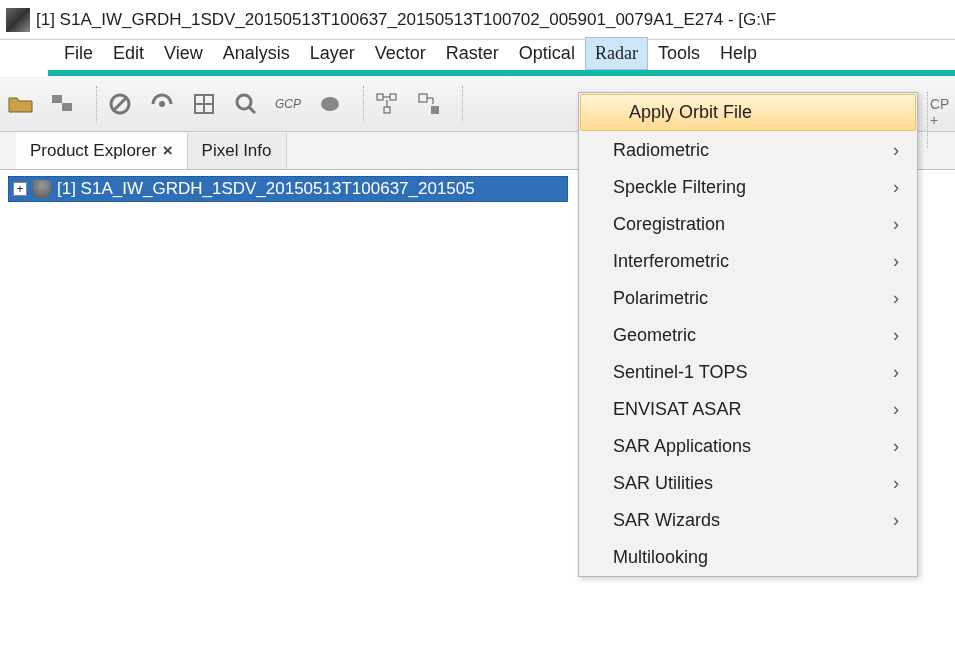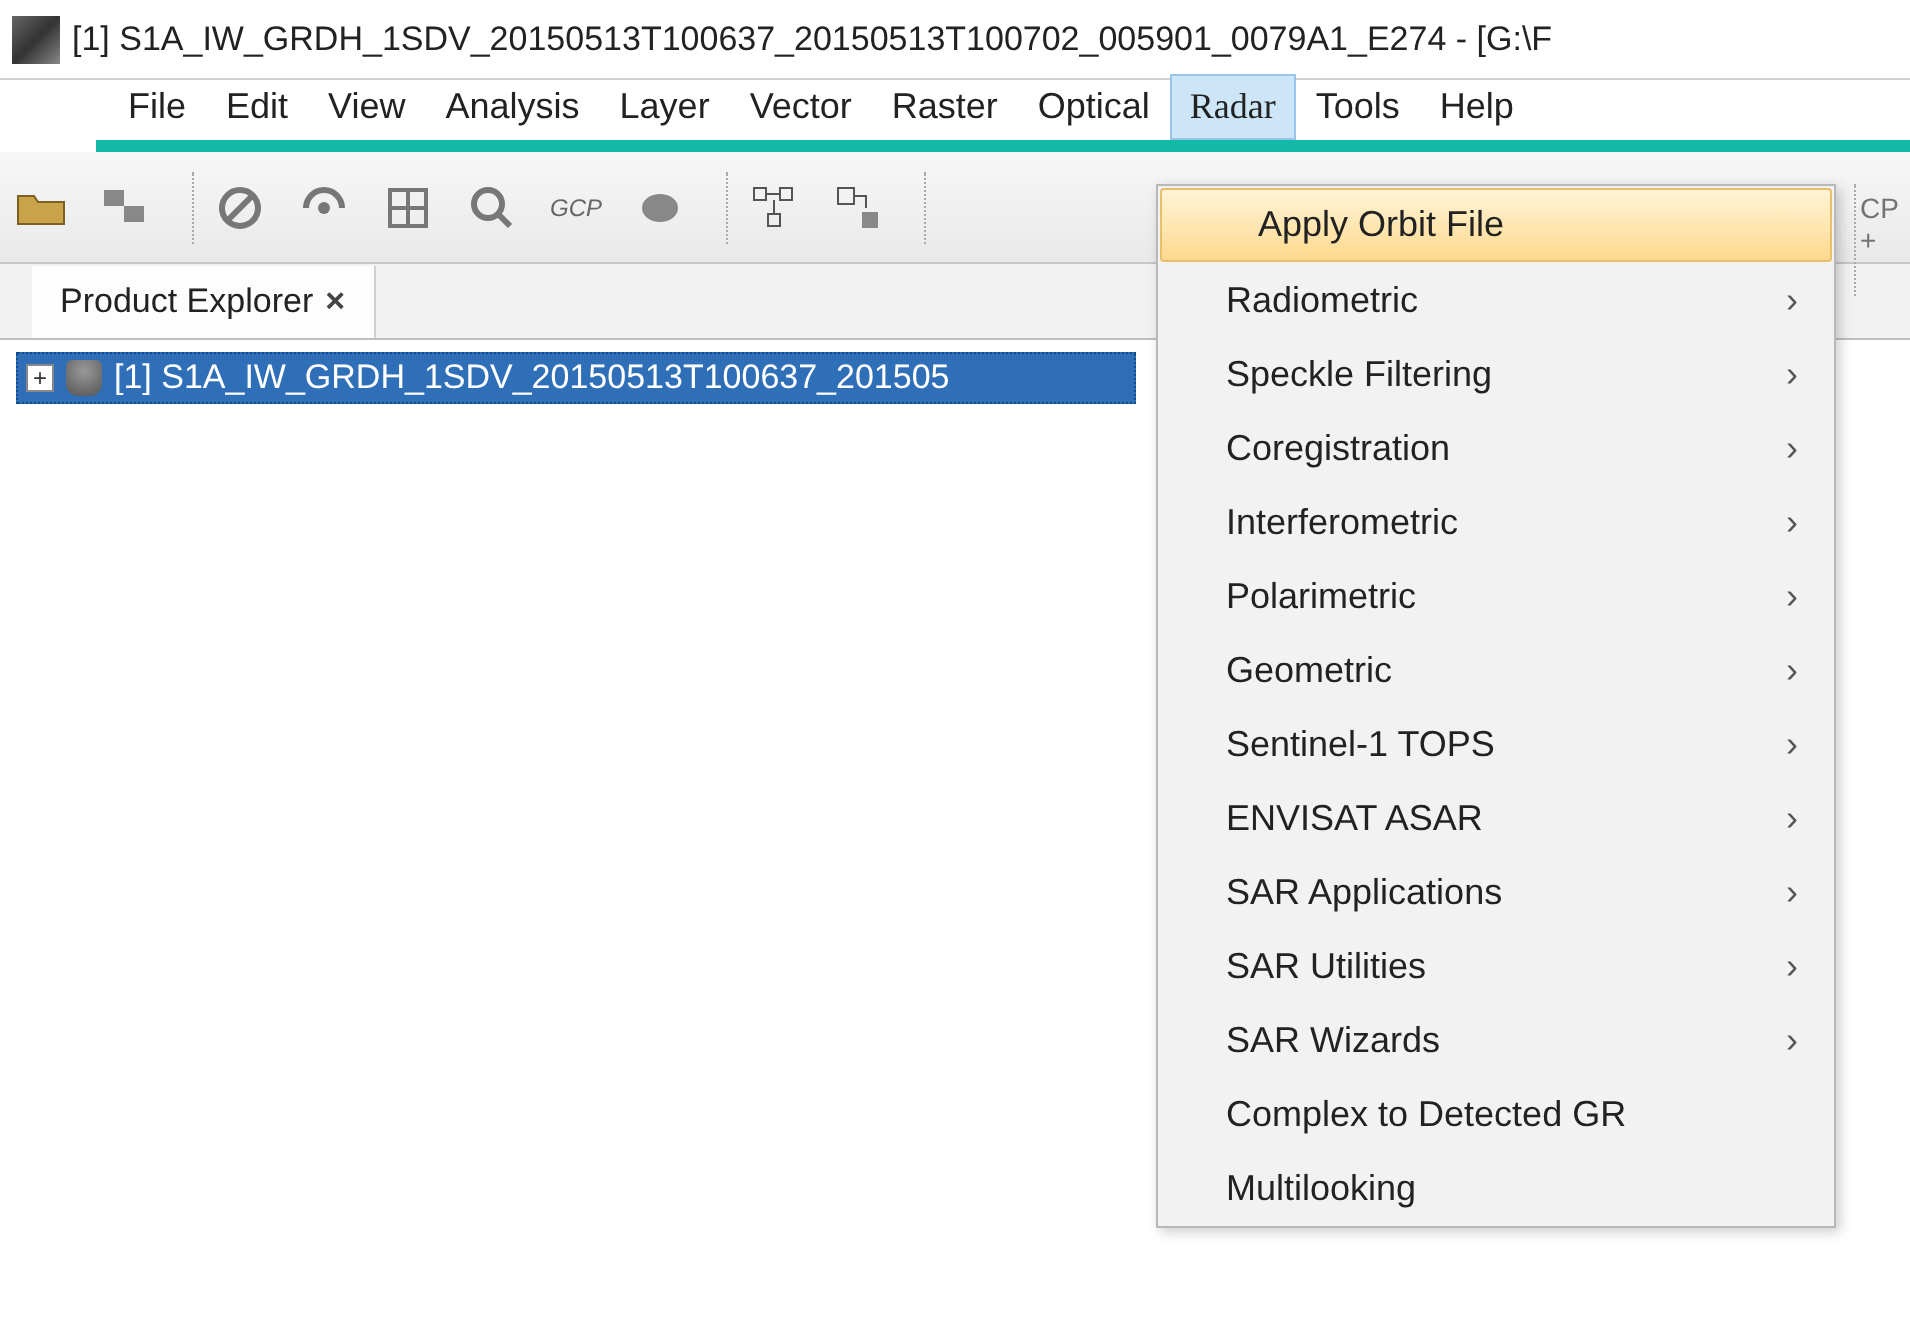--- a/index.html
+++ b/index.html
@@ -239,20 +239,23 @@
       </svg>
     </div>
     <div class="tb-sep"></div>
   </div>
 
 <div class="tabbar" id="tabbar">
     <div class="tab">
       <span>Product Explorer</span>
       <span class="close-x">×</span>
     </div>
+    <div class="tab inactive">
+      <span>Pixel Info</span>
+    </div>
   </div>
 
 <div class="explorer">
   <div class="tree-row">
     <span class="plus">+</span>
     <span class="db-icon"></span>
     <span>[1] S1A_IW_GRDH_1SDV_20150513T100637_201505</span>
   </div>
 </div>
 
@@ -298,21 +301,18 @@
     </div>
     <div class="dd-item">
       <span>SAR Utilities</span>
       <span class="chev">›</span>
     </div>
     <div class="dd-item">
       <span>SAR Wizards</span>
       <span class="chev">›</span>
     </div>
     <div class="dd-item">
-      <span>Complex to Detected GR</span>
-    </div>
-    <div class="dd-item">
       <span>Multilooking</span>
     </div>
   </div>
 
 <div class="panel-right-hint">CP
 +</div>
 
 </body></html>

